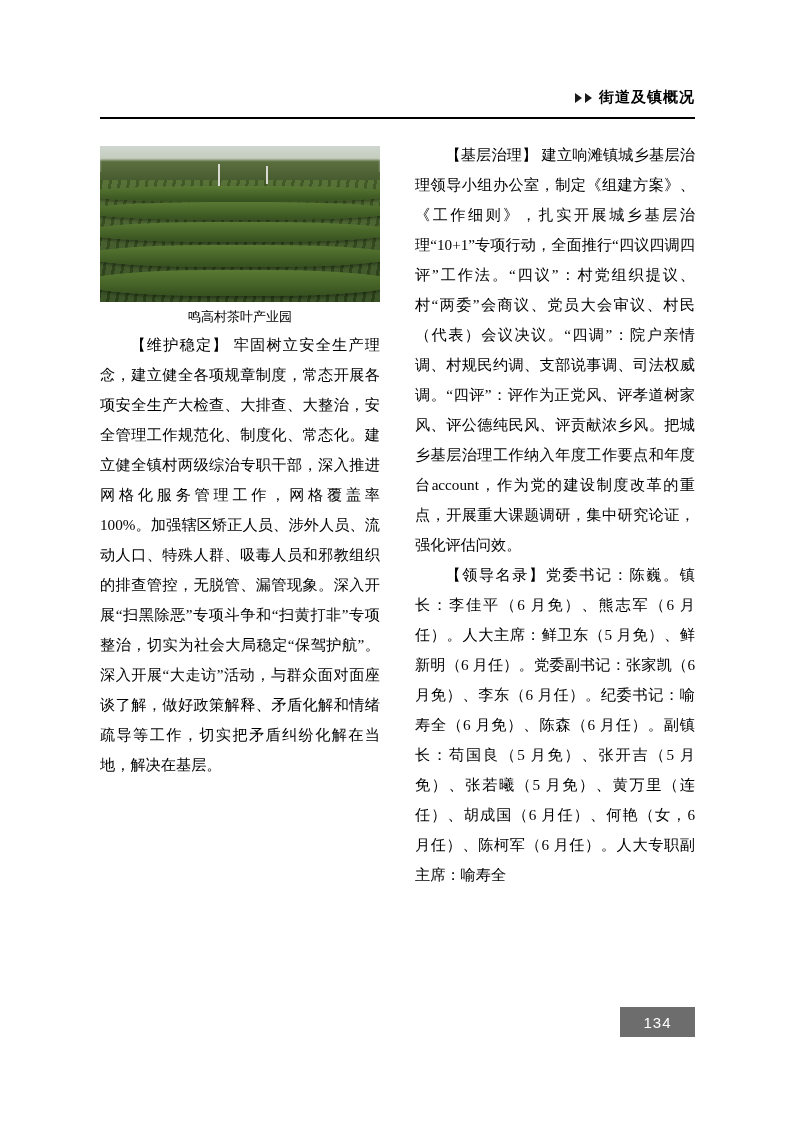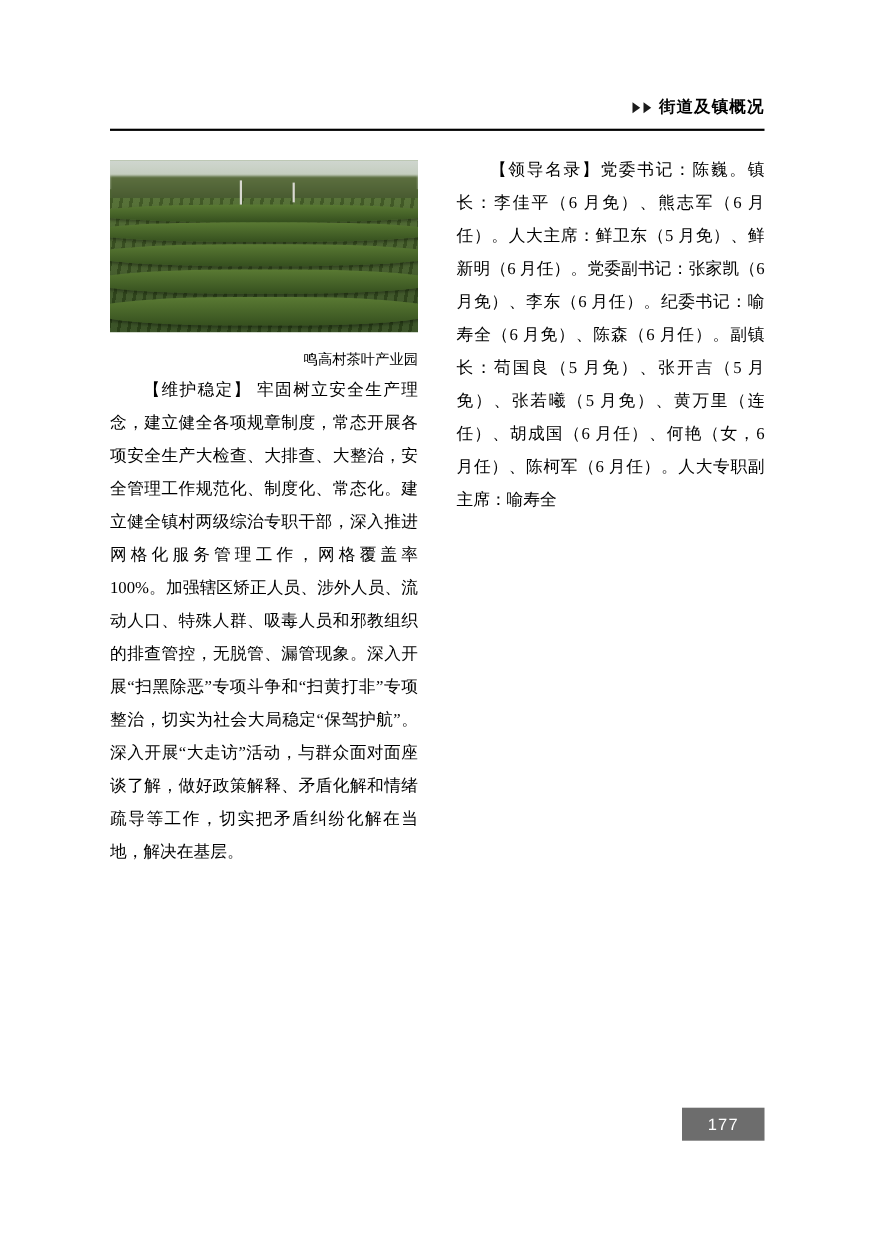--- a/index.html
+++ b/index.html
@@ -90,22 +90,22 @@
     width: 280px;
     height: 156px;
     display: block;
     position: relative;
     overflow: hidden;
     background: #4e6b33;
   }
   .figure-cap {
     font-size: 13px;
     line-height: 26px;
-    margin-top: 12px;
-    text-align: right;
+    margin-top: 2px;
+    text-align: center;
   }
   
   .pagenum {
     position: absolute;
     left: 620px;
     top: 1007px;
     width: 75px;
     height: 30px;
     background: #6d6d6d;
     color: #ffffff;
@@ -177,18 +177,19 @@
         <div class="pole" style="left:118px; top:18px; height:22px;"></div>
         <div class="pole" style="left:166px; top:20px; height:18px;"></div>
       </div>
       <div class="figure-cap">鸣高村茶叶产业园</div>
     </div>
 
     <p class="para">【维护稳定】 牢固树立安全生产理念，建立健全各项规章制度，常态开展各项安全生产大检查、大排查、大整治，安全管理工作规范化、制度化、常态化。建立健全镇村两级综治专职干部，深入推进网格化服务管理工作，网格覆盖率 100%。加强辖区矫正人员、涉外人员、流动人口、特殊人群、吸毒人员和邪教组织的排查管控，无脱管、漏管现象。深入开展“扫黑除恶”专项斗争和“扫黄打非”专项整治，切实为社会大局稳定“保驾护航”。深入开展“大走访”活动，与群众面对面座谈了解，做好政策解释、矛盾化解和情绪疏导等工作，切实把矛盾纠纷化解在当地，解决在基层。</p>
   </div>
 
   <div class="col col-right">
+    <p class="para">【基层治理】 建立响滩镇城乡基层治理领导小组办公室，制定《组建方案》、《工作细则》，扎实开展城乡基层治理“10+1”专项行动，全面推行“四议四调四评”工作法。“四议”：村党组织提议、村“两委”会商议、党员大会审议、村民（代表）会议决议。“四调”：院户亲情调、村规民约调、支部说事调、司法权威调。“四评”：评作为正党风、评孝道树家风、评公德纯民风、评贡献浓乡风。把城乡基层治理工作纳入年度工作要点和年度台account，作为党的建设制度改革的重点，开展重大课题调研，集中研究论证，强化评估问效。</p>
     <p class="para">【领导名录】党委书记：陈巍。镇长：李佳平（6 月免）、熊志军（6 月任）。人大主席：鲜卫东（5 月免）、鲜新明（6 月任）。党委副书记：张家凯（6 月免）、李东（6 月任）。纪委书记：喻寿全（6 月免）、陈森（6 月任）。副镇长：苟国良（5 月免）、张开吉（5 月免）、张若曦（5 月免）、黄万里（连任）、胡成国（6 月任）、何艳（女，6 月任）、陈柯军（6 月任）。人大专职副主席：喻寿全</p>
   </div>
 
-  <div class="pagenum">177</div>
+  <div class="pagenum">134</div>
 
 </div>
 
 </body></html>

